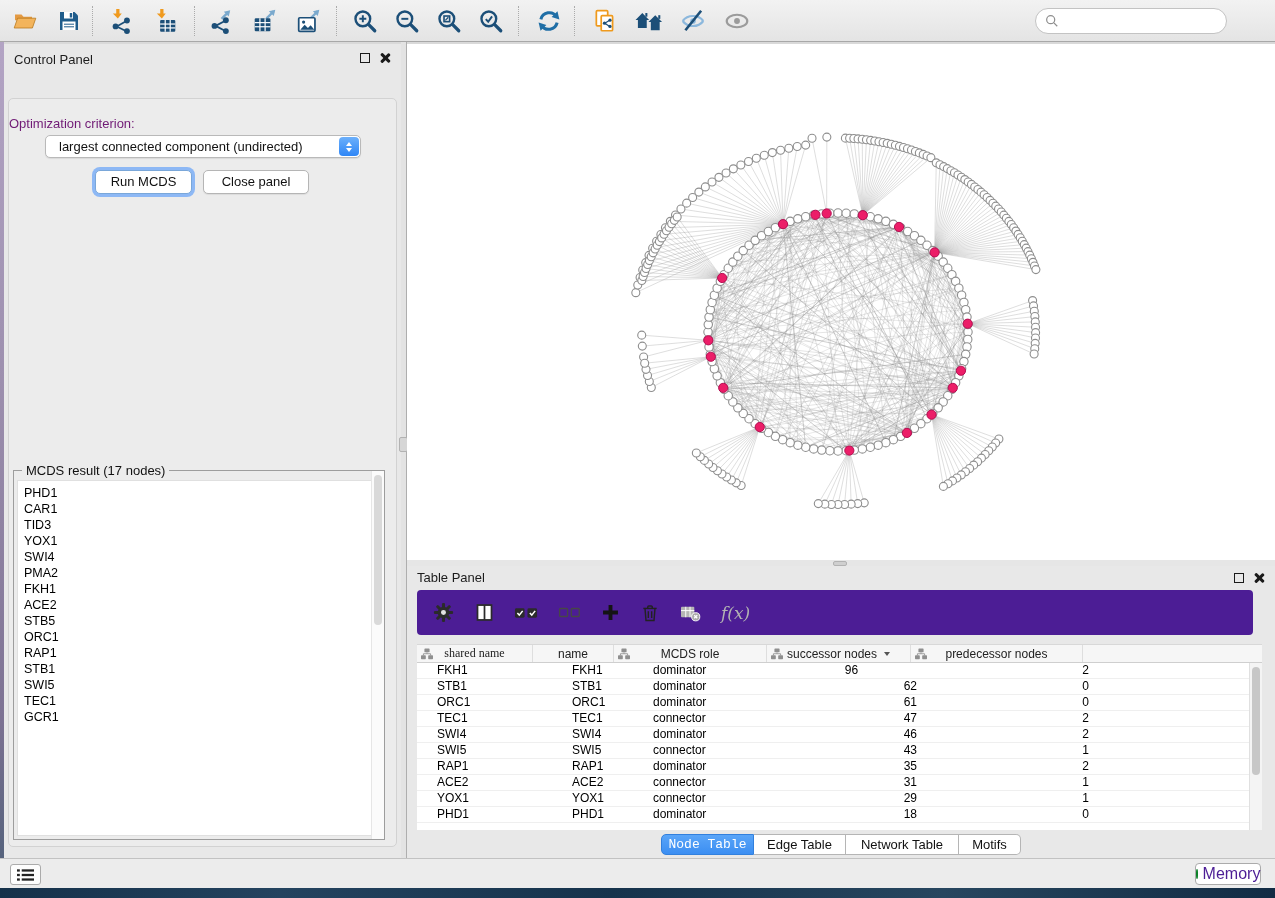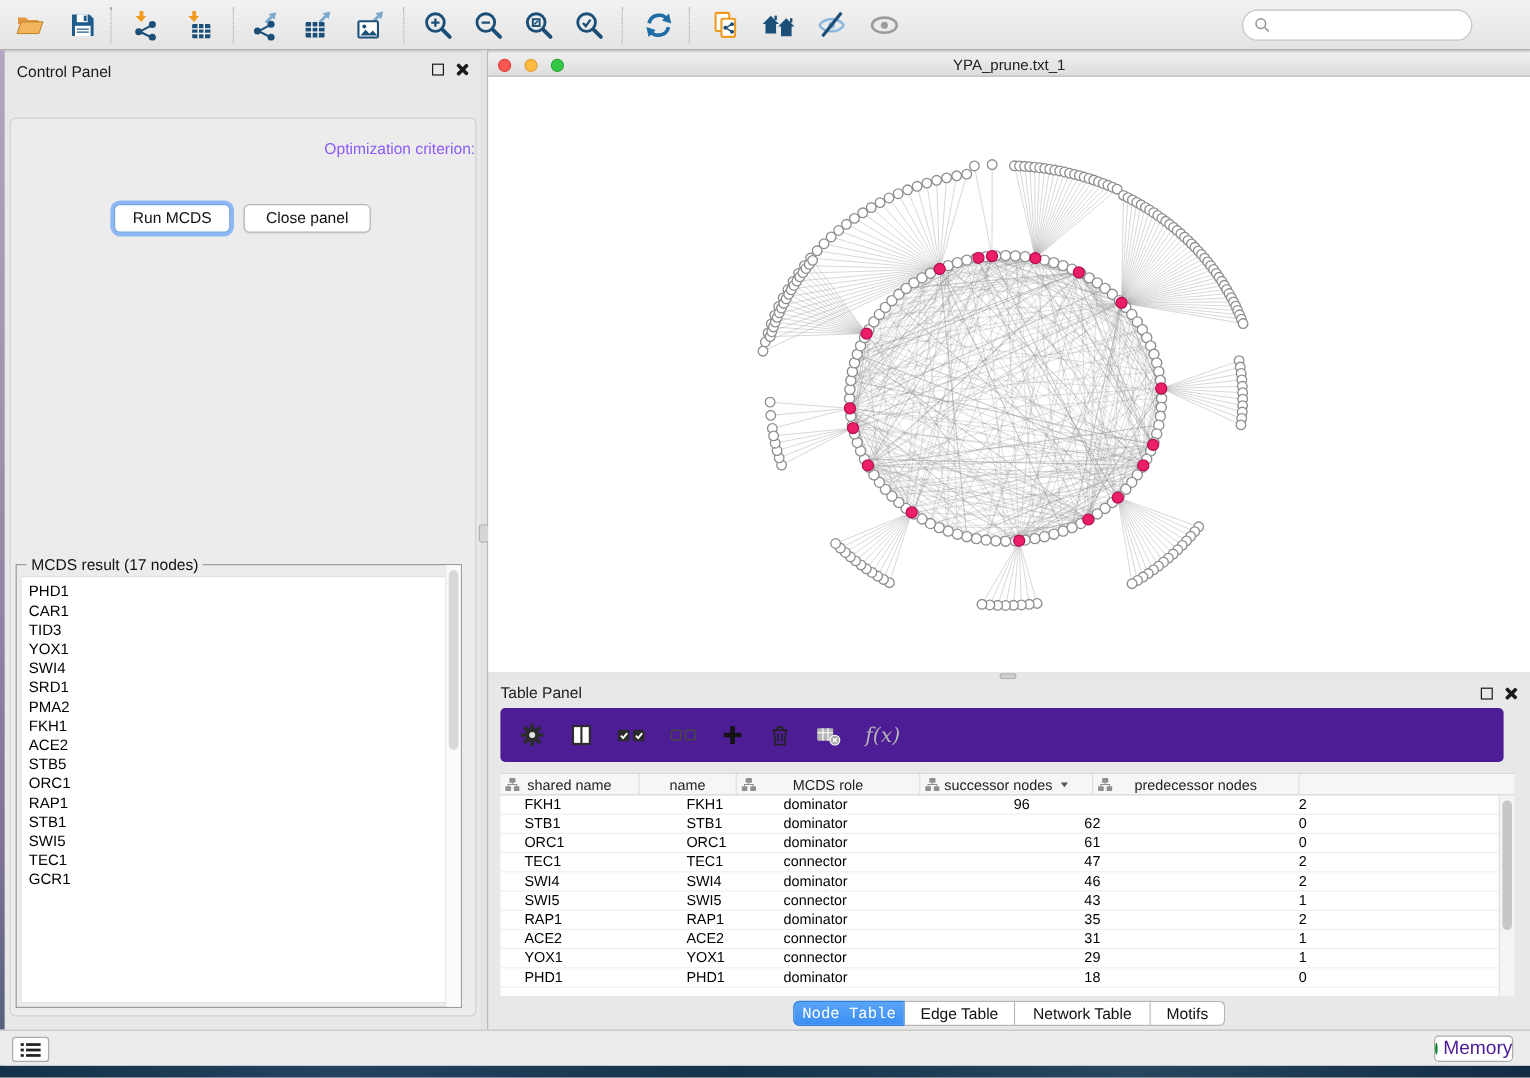--- a/index.html
+++ b/index.html
@@ -34,21 +34,21 @@
 
   .cp-tabs { position:absolute; left:0; top:31px; width:100%; display:flex; justify-content:center; }
   .cp-tab { height:20px; line-height:18px; text-align:center; font-size:13px; color:#111;
     background:#fff; border:1px solid #b5b5b5; border-left:none; padding:0 2px; }
   .cp-tab:first-child { border-left:1px solid #b5b5b5; border-radius:4px 0 0 4px; }
   .cp-tab:last-child { border-radius:0 4px 4px 0; }
   .cp-tab.active { background:linear-gradient(180deg,#62a9f8,#3b8ef2); color:#fff; border-color:#3280dd; }
 
   .cp-inner { position:absolute; left:4px; top:54px; width:389px; height:749px;
     background:#ececec; border:1px solid #d2d2d2; border-radius:5px; }
-  .opt-label { position:absolute; left:0; top:17px; width:100%; text-align:right; font-size:13px; color:#8b5cf6; }
+  .opt-label { position:absolute; left:0; top:17px; width:100%; text-align:left; font-size:13px; color:#701a75; }
   .select { position:absolute; left:36px; top:36px; width:316px; height:23px; background:#fff;
     border:1px solid #b9b9b9; border-radius:5px; font-size:13px; line-height:21px; padding-left:13px; color:#111;
     box-shadow:0 1px 1px rgba(0,0,0,.08); }
   .select .stepper { position:absolute; right:1px; top:1px; width:20px; height:19px; border-radius:4px;
     background:linear-gradient(180deg,#6cb0fb,#2f86f6); display:flex; flex-direction:column; align-items:center; justify-content:center; gap:2px; }
   .tri-up { width:0; height:0; border-left:3.5px solid transparent; border-right:3.5px solid transparent; border-bottom:4.5px solid #fff; }
   .tri-down { width:0; height:0; border-left:3.5px solid transparent; border-right:3.5px solid transparent; border-top:4.5px solid #fff; }
   .btn { position:absolute; top:71px; height:24px; background:#fff; border:1px solid #b5b5b5; border-radius:5px;
     font-size:13px; color:#111; text-align:center; line-height:22px; box-shadow:0 1px 1px rgba(0,0,0,.07); }
   .btn.focus-ring { box-shadow:0 0 0 3px rgba(91,157,250,.65); border-color:#7aa7d9; }
@@ -284,31 +284,37 @@
   <div id="bottom-strip"></div>
 
   <div id="control-panel">
     <div class="panel-title">Control Panel</div>
     <div class="winbtns">
       <span class="float-glyph"></span>
       <span class="x-glyph"></span>
     </div>
     <div class="cp-inner">
       <div class="opt-label">Optimization criterion:</div>
+      <div class="select">
+        <span>largest connected component (undirected)</span>
+        <span class="stepper">
+            <span class="tri-up"></span>
+            <span class="tri-down"></span>
+          </span>
+      </div>
       <div class="btn focus-ring" style="left:86px;width:97px">Run MCDS</div>
       <div class="btn" style="left:194px;width:106px">Close panel</div>
       <div class="fieldset">
         <div class="legend">MCDS result (17 nodes)</div>
         <div class="mcds-list" id="mcds-list" style="padding-top: 4px;">
             <div class="mcds-item">PHD1</div>
             <div class="mcds-item">CAR1</div>
             <div class="mcds-item">TID3</div>
             <div class="mcds-item">YOX1</div>
             <div class="mcds-item">SWI4</div>
-            <div class="mcds-item">SRD1</div>
             <div class="mcds-item">PMA2</div>
             <div class="mcds-item">FKH1</div>
             <div class="mcds-item">ACE2</div>
             <div class="mcds-item">STB5</div>
             <div class="mcds-item">ORC1</div>
             <div class="mcds-item">RAP1</div>
             <div class="mcds-item">STB1</div>
             <div class="mcds-item">SWI5</div>
             <div class="mcds-item">TEC1</div>
             <div class="mcds-item">GCR1</div>
@@ -318,26 +324,20 @@
           </div>
       </div>
     </div>
   </div>
 
   <div id="v-divider">
       <div class="grip"></div>
     </div>
 
   <div id="network-window">
-    <div class="net-titlebar">
-      <span class="traffic" style="left:8px;  background:#fc5753; border:1px solid #df3e39;"></span>
-      <span class="traffic" style="left:30px; background:#fdbc40; border:1px solid #de9f34;"></span>
-      <span class="traffic" style="left:52px; background:#33c748; border:1px solid #27aa35;"></span>
-      <div class="net-title">YPA_prune.txt_1</div>
-    </div>
     <div id="network-canvas"><svg width="868" height="496">
           <g>
             <line x1="315.16915185551215" y1="213.9751305309939" x2="551.8709431654727" y2="311.80682176947664" stroke="#8c8c8c" stroke-opacity="0.32" stroke-width="0.7"></line>
             <line x1="315.16915185551215" y1="213.9751305309939" x2="558.6973425947295" y2="245.70162356429876" stroke="#8c8c8c" stroke-opacity="0.32" stroke-width="0.7"></line>
             <line x1="315.16915185551215" y1="213.9751305309939" x2="383.1438081509919" y2="157.3565981792981" stroke="#8c8c8c" stroke-opacity="0.32" stroke-width="0.7"></line>
             <line x1="315.16915185551215" y1="213.9751305309939" x2="302.02508882911786" y2="253.0853452058478" stroke="#8c8c8c" stroke-opacity="0.32" stroke-width="0.7"></line>
             <line x1="315.16915185551215" y1="213.9751305309939" x2="325.82779073125687" y2="337.9464450228043" stroke="#8c8c8c" stroke-opacity="0.32" stroke-width="0.7"></line>
             <line x1="315.16915185551215" y1="213.9751305309939" x2="305.08418905327795" y2="297.59409657261773" stroke="#8c8c8c" stroke-opacity="0.32" stroke-width="0.7"></line>
             <line x1="315.16915185551215" y1="213.9751305309939" x2="447.29332036335956" y2="386.06164945642286" stroke="#8c8c8c" stroke-opacity="0.32" stroke-width="0.7"></line>
             <line x1="315.16915185551215" y1="213.9751305309939" x2="307.36265288163" y2="231.22697766938123" stroke="#8c8c8c" stroke-opacity="0.32" stroke-width="0.7"></line>
@@ -1246,21 +1246,21 @@
             <line x1="7" y1="4" x2="7" y2="15" stroke="#fff" stroke-width="1"></line>
             <line x1="11.5" y1="4" x2="11.5" y2="15" stroke="#fff" stroke-width="1"></line>
             <circle cx="17.5" cy="14.5" r="4.3" fill="#a9a9a9" stroke="#fff" stroke-width="1"></circle>
             <path d="M15.9 12.9 l3.2 3.2 M19.1 12.9 l-3.2 3.2" stroke="#fff" stroke-width="1.4"></path>
           </svg>
       </span>
       <span class="tp-icon fx-label">f(x)</span>
     </div>
 
     <div id="nt-header">
-        <div class="nt-hcell" style="width: 116px;">
+        <div class="nt-hcell" style="width: 116px; font-family: Liberation Serif, serif;">
           <svg class="tree" width="12" height="12" viewBox="0 0 14 13">
             <rect x="4" y="0" width="6" height="4.6" rx="0.8" fill="#8f8f8f"></rect>
             <rect x="0" y="8" width="5.6" height="4.6" rx="0.8" fill="#8f8f8f"></rect>
             <rect x="8.4" y="8" width="5.6" height="4.6" rx="0.8" fill="#8f8f8f"></rect>
             <path d="M7 4.6 V6.2 M2.8 8 V6.2 H11.2 V8" stroke="#8f8f8f" stroke-width="1" fill="none"></path>
           </svg>
           <span>shared name</span>
         </div>
         <div class="nt-hcell" style="width: 81px;">
           <span>name</span>

